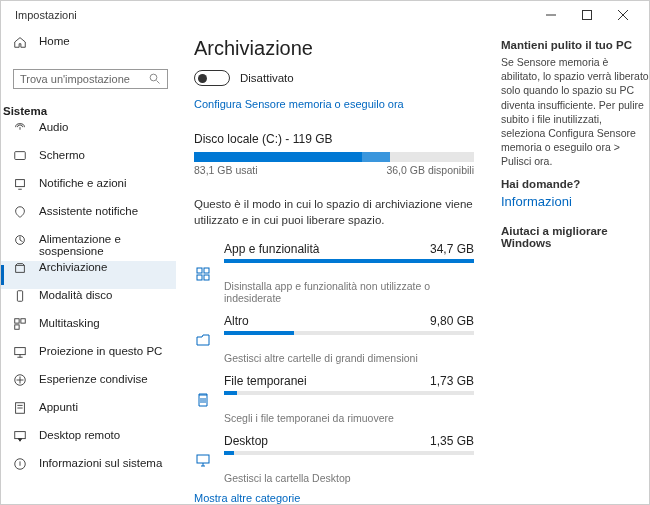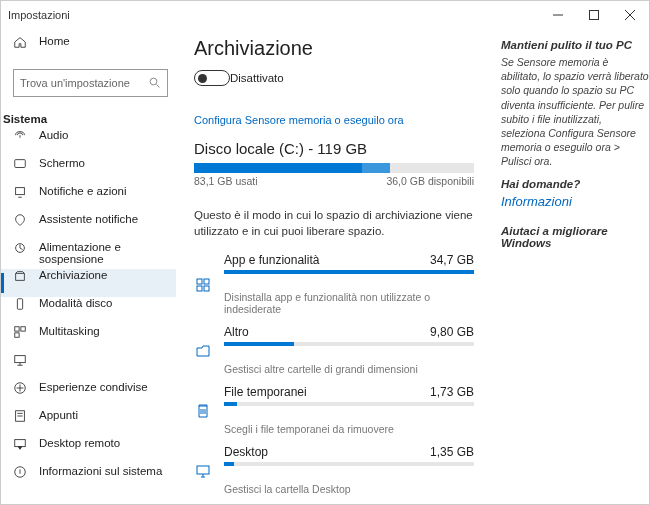--- a/index.html
+++ b/index.html
@@ -1,51 +1,51 @@
 <!DOCTYPE html>
 <html><head>
 <meta charset="utf-8">
 <style>
 * { margin: 0; padding: 0; box-sizing: border-box; font-family: "Segoe UI", sans-serif; }
 body { width: 650px; height: 505px; background: #fff; overflow: hidden; border: 1px solid #ccc; position: relative; }
-.titlebar { height: 28px; display: flex; align-items: center; padding: 0 1px; font-size: 11px; color: #333; }
+.titlebar { height: 28px; display: flex; align-items: center; padding: 0 8px; font-size: 11px; color: #333; }
 .titlebar .title { margin-left: 6px; }
 .titlebar .wc { margin-left: auto; display: flex; }
 .titlebar .wc div { width: 36px; height: 28px; display: flex; align-items: center; justify-content: center; }
 .wc svg { width: 10px; height: 10px; }
 .app { display: flex; height: calc(100% - 28px); }
 .sidebar { width: 175px; border-right: 0; padding: 6px 0 0 0; }
 .home-row, .nav-item { display: flex; align-items: flex-start; height: 28px; padding-left: 12px; font-size: 11.5px; color: #222; cursor: pointer; }
 .home-row svg, .nav-item svg { width: 14px; height: 14px; margin-right: 12px; flex-shrink: 0; }
-.search { margin: 6px 8px 8px 12px; height: 28px; border: 1px solid #999; display: flex; align-items: center; padding: 0 6px; font-size: 11px; color: #666; }
+.search { margin: 6px 8px 8px 12px; height: 20px; border: 1px solid #999; display: flex; align-items: center; padding: 0 6px; font-size: 11px; color: #666; }
 .search span.ph { flex: 1; }
 .section-label { padding: 8px 12px 4px 2px; font-size: 11.5px; font-weight: 700; color: #222; }
 .nav-item.active { position: relative; background: #e8f0f7; }
 .nav-item.active::before { content: ""; position: absolute; left: 0; top: 4px; bottom: 4px; width: 3px; background: #0067c0; }
 .content { flex: 1; padding: 4px 18px 10px 18px; overflow-y: auto; font-size: 11.5px; color: #222; }
 .content h1 { font-size: 20px; font-weight: 400; margin: 4px 0 10px 0; }
 .desc { font-size: 11.5px; color: #333; line-height: 1.4; margin-bottom: 6px; max-width: 280px; }
-.toggle-row { display: flex; align-items: center; gap: 0; margin-bottom: 22px; }
+.toggle-row { display: flex; align-items: center; gap: 10px; margin-bottom: 6px; }
 .toggle { width: 36px; height: 16px; border: 1px solid #333; border-radius: 8px; position: relative; }
 .toggle::after { content: ""; width: 9px; height: 9px; background: #333; border-radius: 50%; position: absolute; left: 3px; top: 2.5px; }
 .link { color: #0067c0; font-size: 11px; cursor: pointer; margin: 6px 0; display: inline-block; }
-.disk-title { font-size: 15px; font-weight: 400; margin: 8px 0 6px 0; }
+.disk-title { font-size: 12px; font-weight: 400; margin: 16px 0 6px 0; }
 .disk-bar { height: 10px; background: #e6e6e6; width: 280px; position: relative; margin-bottom: 2px; }
 .disk-bar .fill1 { position: absolute; left: 0; top: 0; bottom: 0; width: 60%; background: #0078d4; }
 .disk-bar .fill2 { position: absolute; left: 60%; top: 0; bottom: 0; width: 10%; background: #3a96dd; }
 .disk-stats { display: flex; justify-content: space-between; width: 280px; font-size: 10.5px; color: #666; margin-bottom: 20px; }
 .cat { display: flex; align-items: center; gap: 12px; padding: 8px 0 2px 0; width: 280px; }
 .cat .ic { width: 18px; height: 18px; flex-shrink: 0; display: flex; align-items: center; justify-content: center; margin-top:2px; }
 .cat .ic svg { width: 16px; height: 16px; }
 .cat .body { flex: 1; }
 .cat .row1 { display: flex; justify-content: space-between; font-size: 12px; }
 .cat .bar { height: 4px; background: #e6e6e6; margin: 3px 0; position: relative; }
 .cat .bar .f { position: absolute; left: 0; top: 0; bottom: 0; background: #0078d4; }
 .cat .hint { font-size: 10.5px; color: #777; margin-top: 17px; }
-.right { width: 148px; padding: 10px 0 0 0; font-size: 11px; color: #333; font-style: italic; }
+.right { width: 148px; padding: 10px 0 0 0; font-size: 11px; color: #333; }
 .right h4 { font-size: 11.5px; font-weight: 600; margin-bottom: 4px; }
 .right p { font-size: 10.5px; line-height: 1.35; color: #444; margin-bottom: 10px; }
 .right .link { font-size: 13px; display: block; margin: 2px 0 16px 0; }
 .content::-webkit-scrollbar{width:0}
 </style>
 </head>
 <body>
 
 <div class="titlebar">
   <span class="title">Impostazioni</span>
@@ -135,20 +135,21 @@
             <rect x="9" y="2" width="5" height="5" fill="none" stroke="#333"></rect>
             <rect x="2" y="9" width="5" height="5" fill="none" stroke="#333"></rect>
           </svg>
           <span>Multitasking</span>
         </div>
         <div class="nav-item">
           <svg viewBox="0 0 16 16">
             <rect x="2" y="3" width="12" height="8" fill="none" stroke="#333"></rect>
             <path d="M8 11v3M5 14h6" stroke="#333"></path>
           </svg>
+          <span>Proiezione in questo PC</span>
         </div>
         <div class="nav-item">
           <svg viewBox="0 0 16 16">
             <path d="M4 8h8M8 4v8" stroke="#333"></path>
             <circle cx="8" cy="8" r="6" fill="none" stroke="#333"></circle>
           </svg>
           <span>Esperienze condivise</span>
         </div>
         <div class="nav-item">
           <svg viewBox="0 0 16 16">

